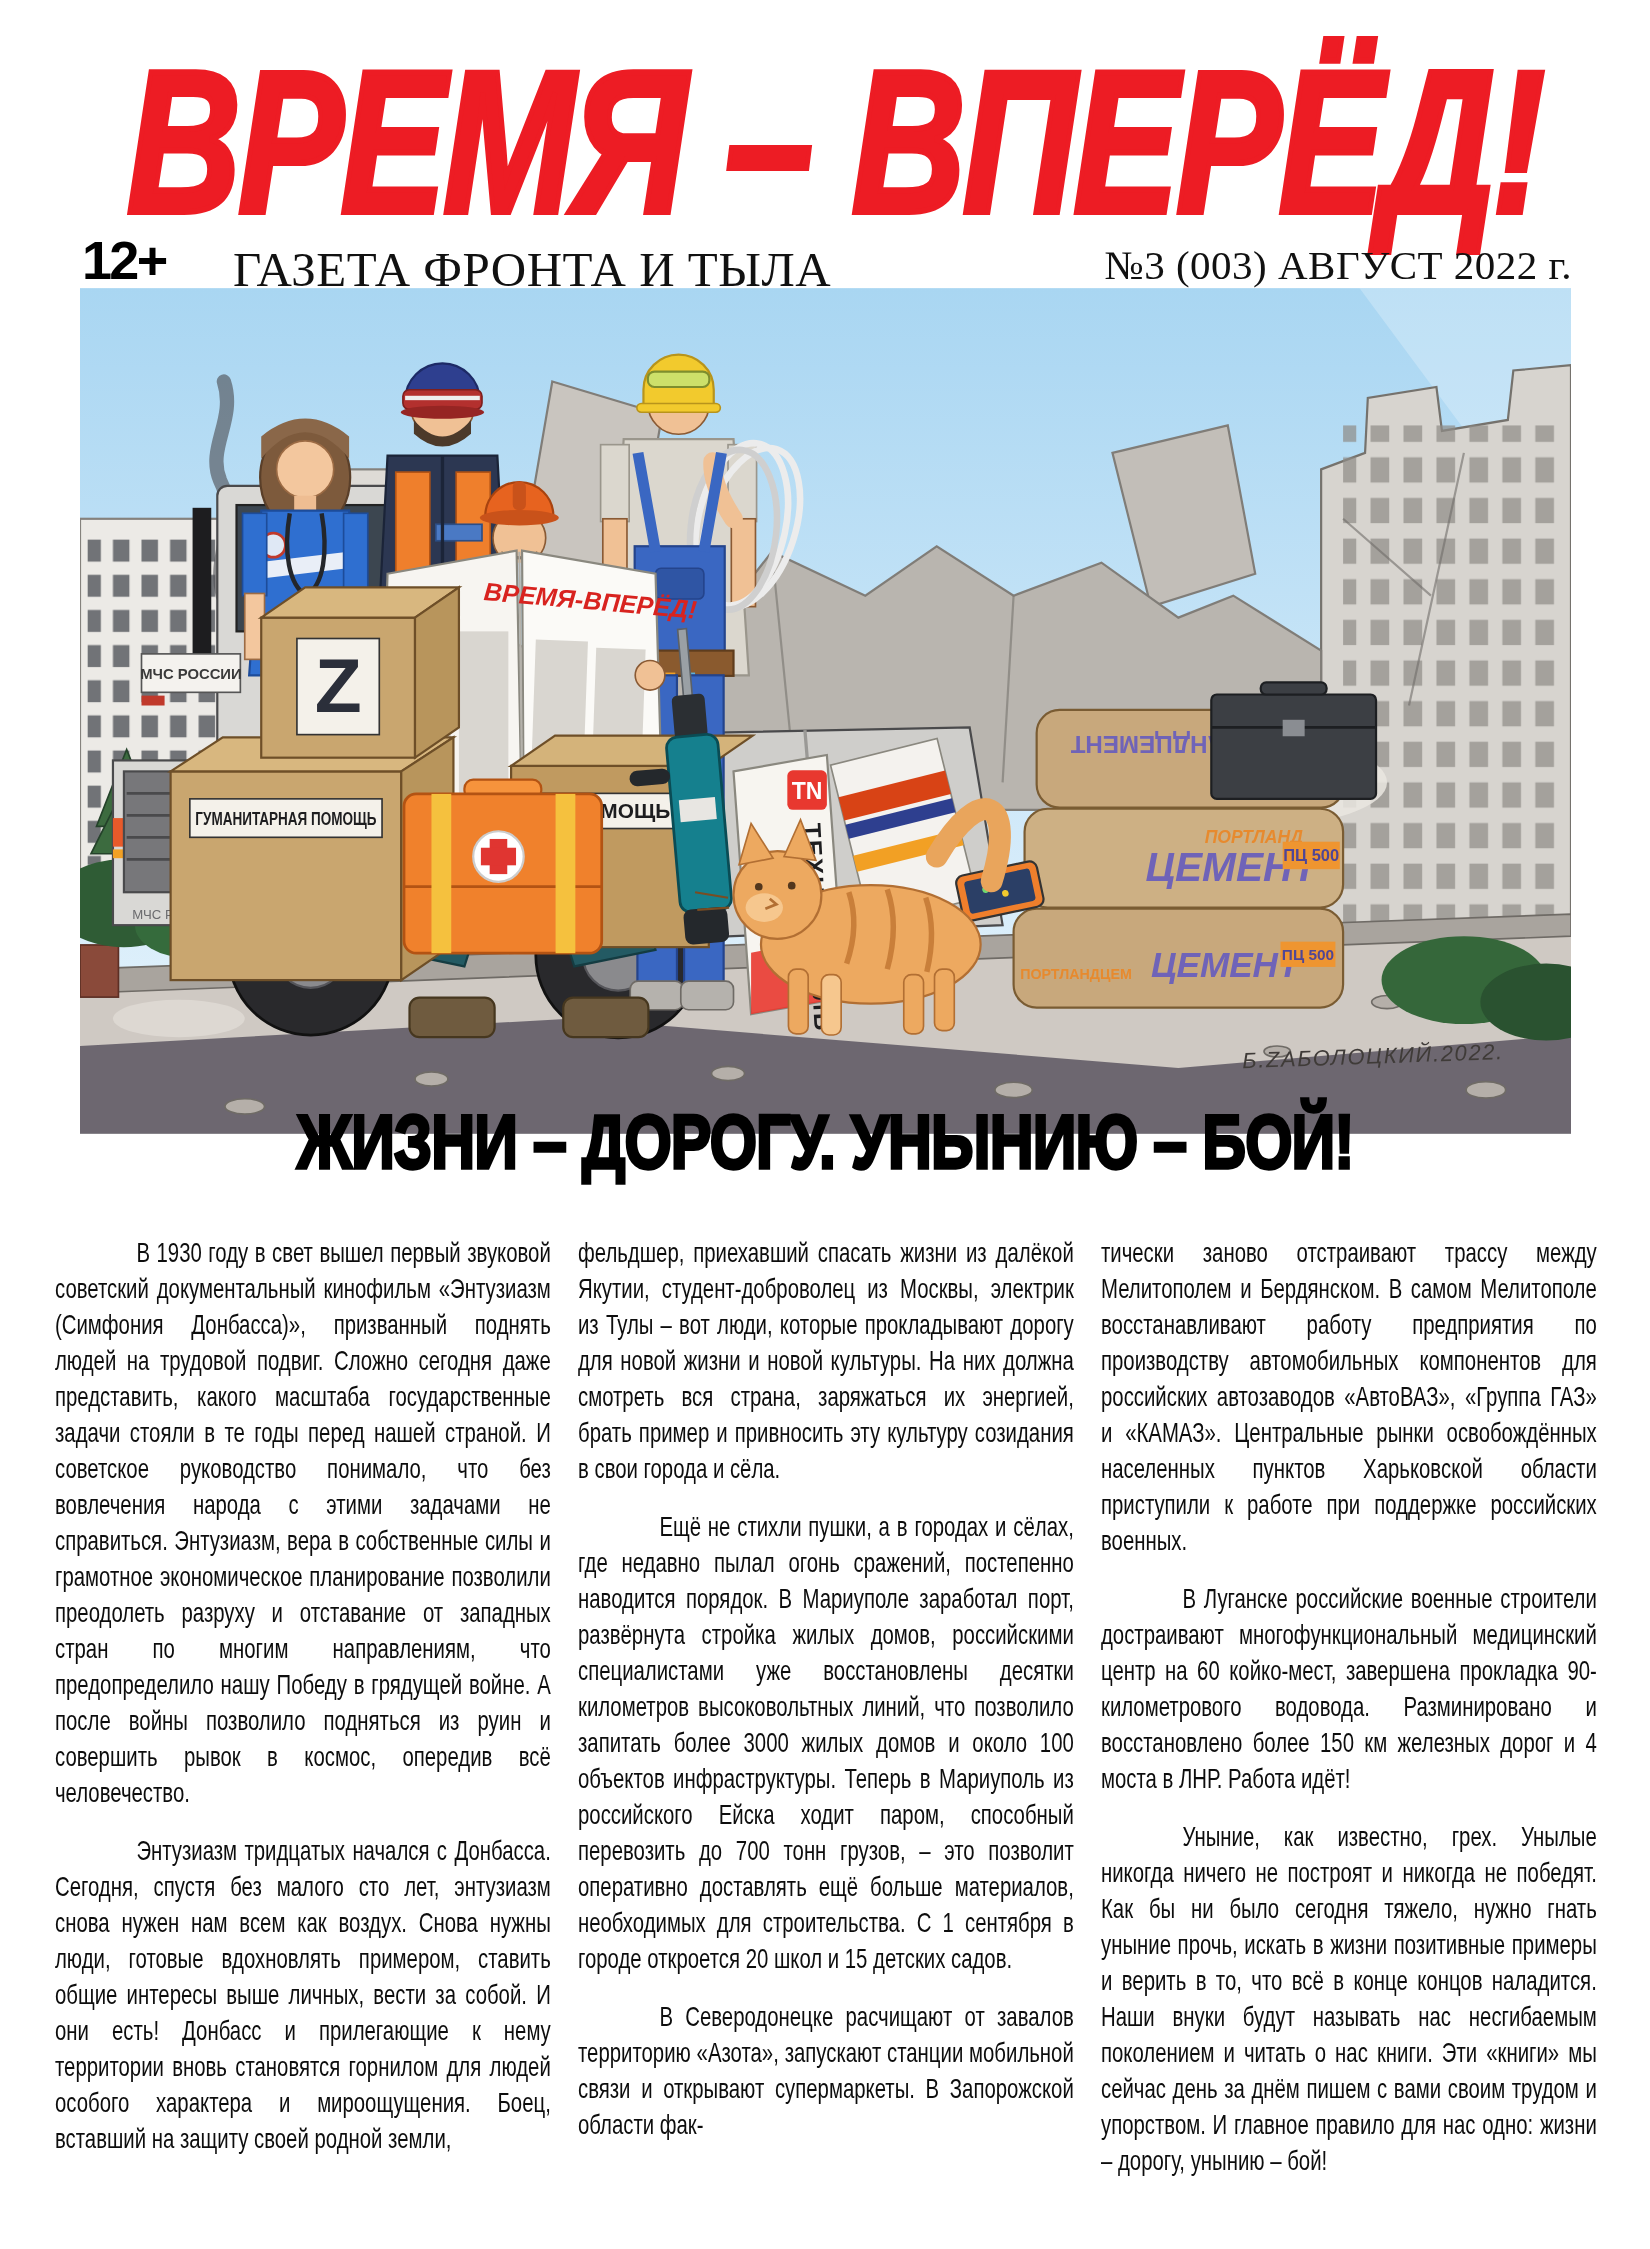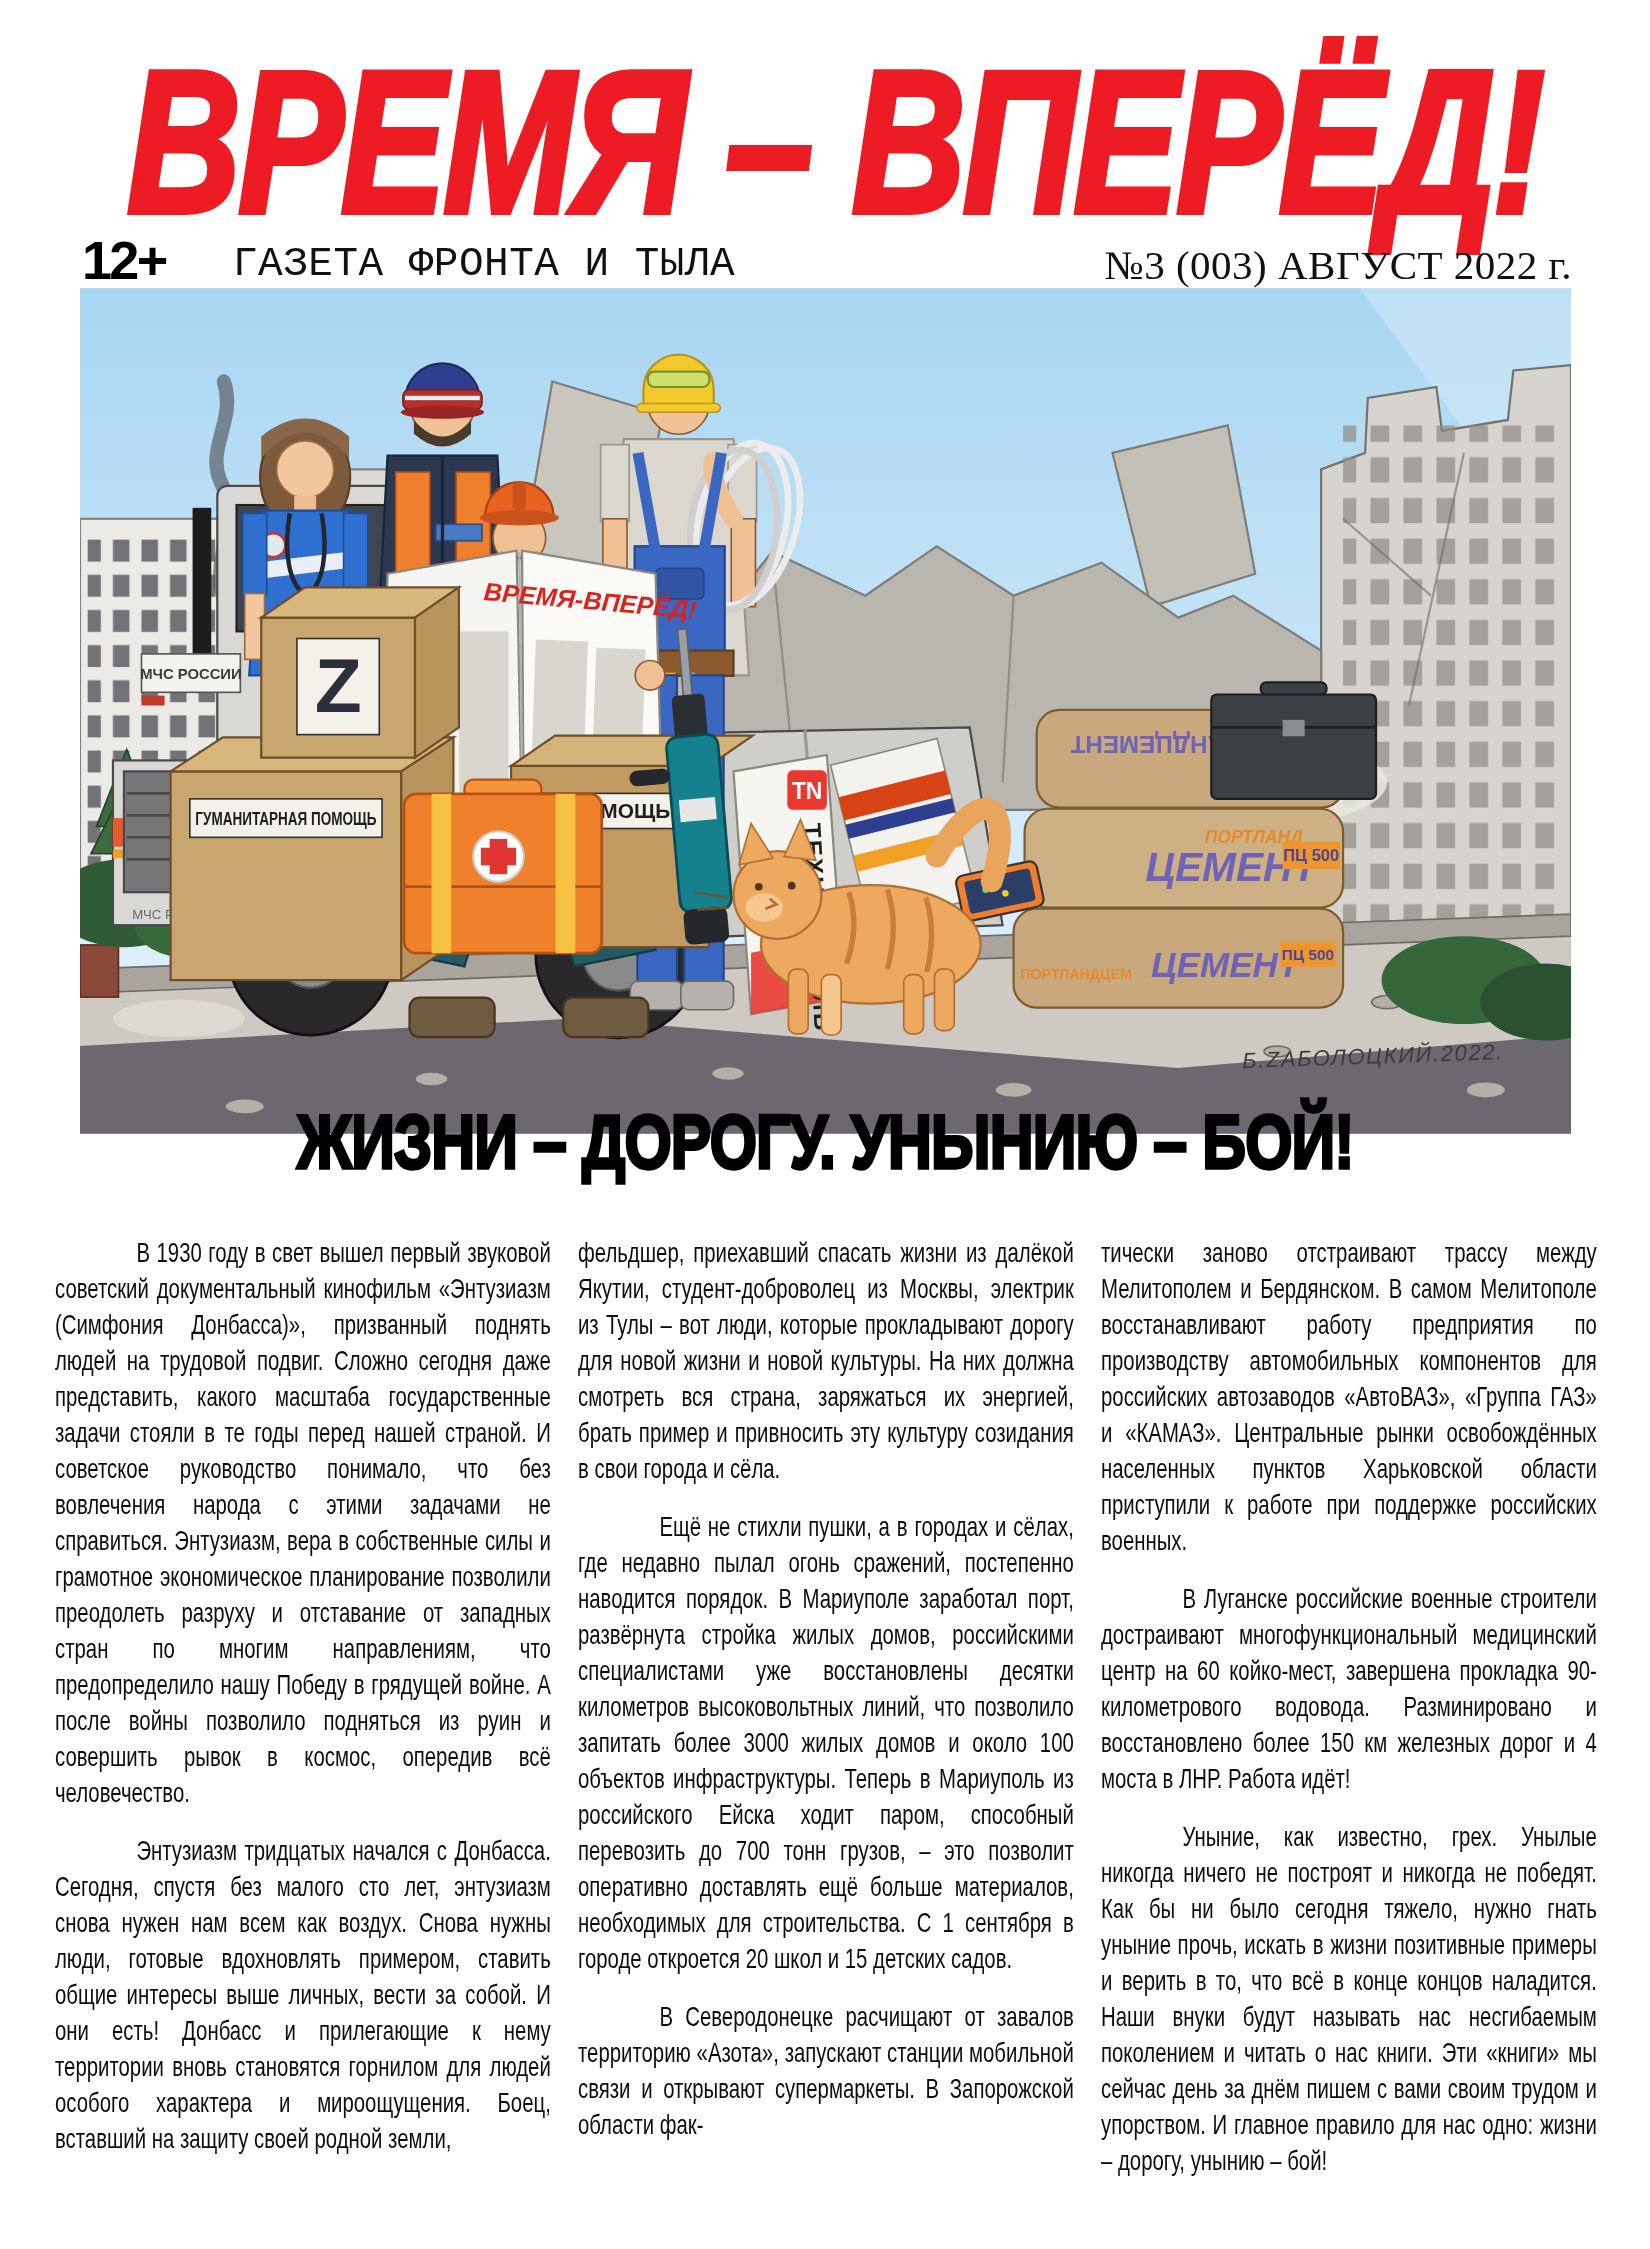--- a/index.html
+++ b/index.html
@@ -12,21 +12,21 @@
     font-family:"Liberation Sans",sans-serif;font-weight:bold;font-style:italic;
     font-size:202px;line-height:1;color:#ed1c24;-webkit-text-stroke:6px #ed1c24;
     letter-spacing:-3.3px;white-space:nowrap;transform:scaleX(0.78);transform-origin:left top;
   }
   .age-rating{
     position:absolute;left:82px;top:229px;
     font-weight:bold;font-size:54px;letter-spacing:-2.7px;color:#000;
   }
   .edition-subtitle{
     position:absolute;left:233px;top:241px;
-    font-family:Liberation Mono, monospace;font-size:41px;color:#111;
+    font-family:Liberation Serif, serif;font-size:49px;color:#111;
     letter-spacing:0.5px;white-space:nowrap;
   }
   .issue-date{
     position:absolute;right:78px;top:241px;
     font-family:"Liberation Serif",serif;font-size:41px;color:#111;
     letter-spacing:0.5px;white-space:nowrap;
   }
   .illustration{
     position:absolute;left:80px;top:288px;width:1491px;height:846px;
   }

